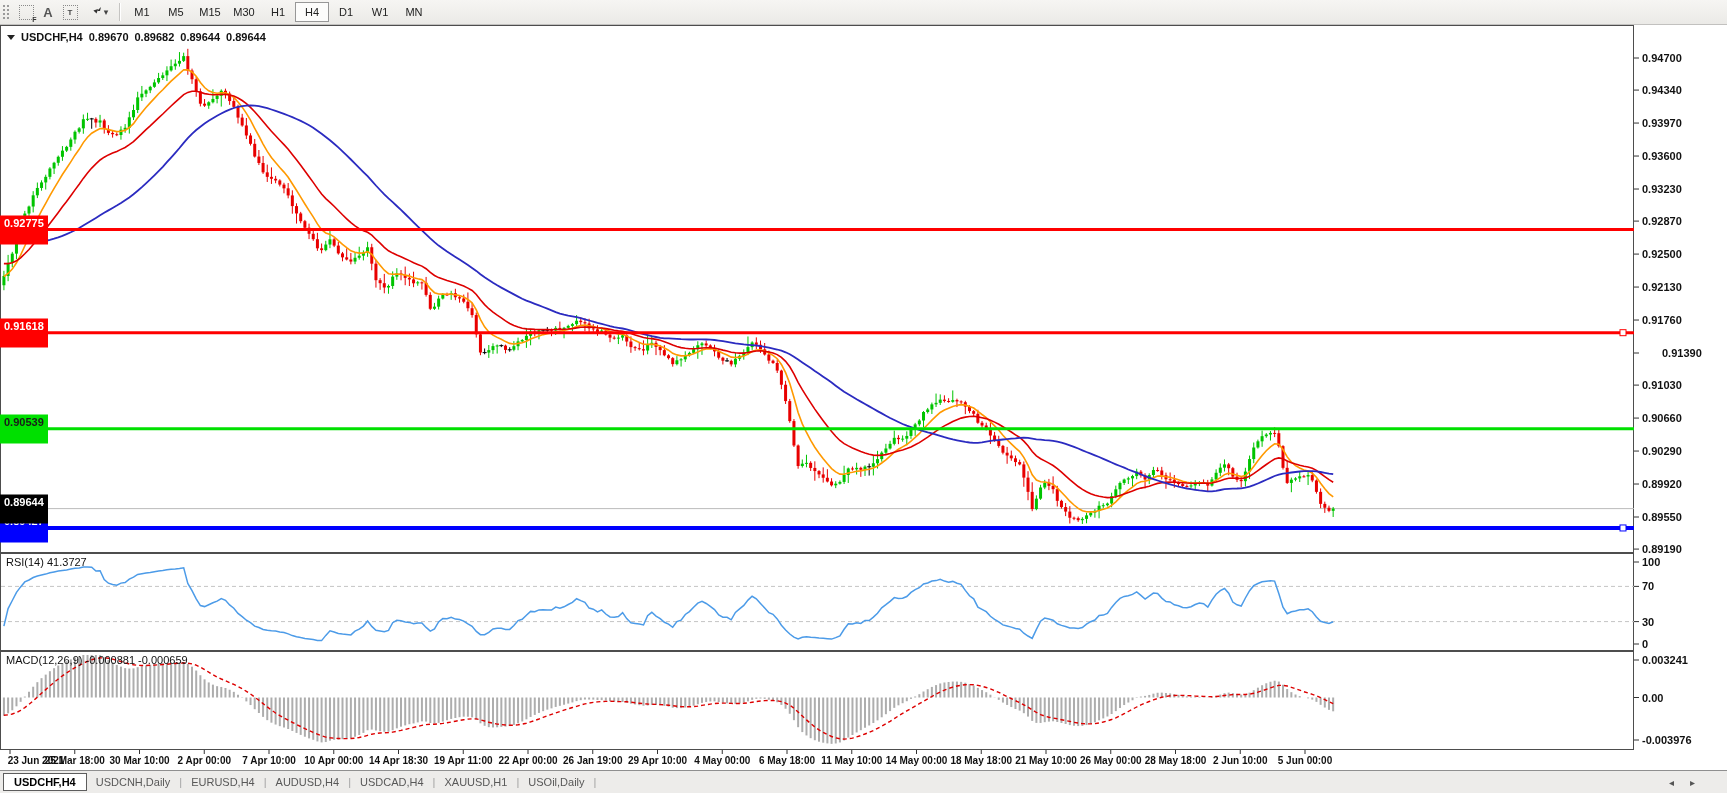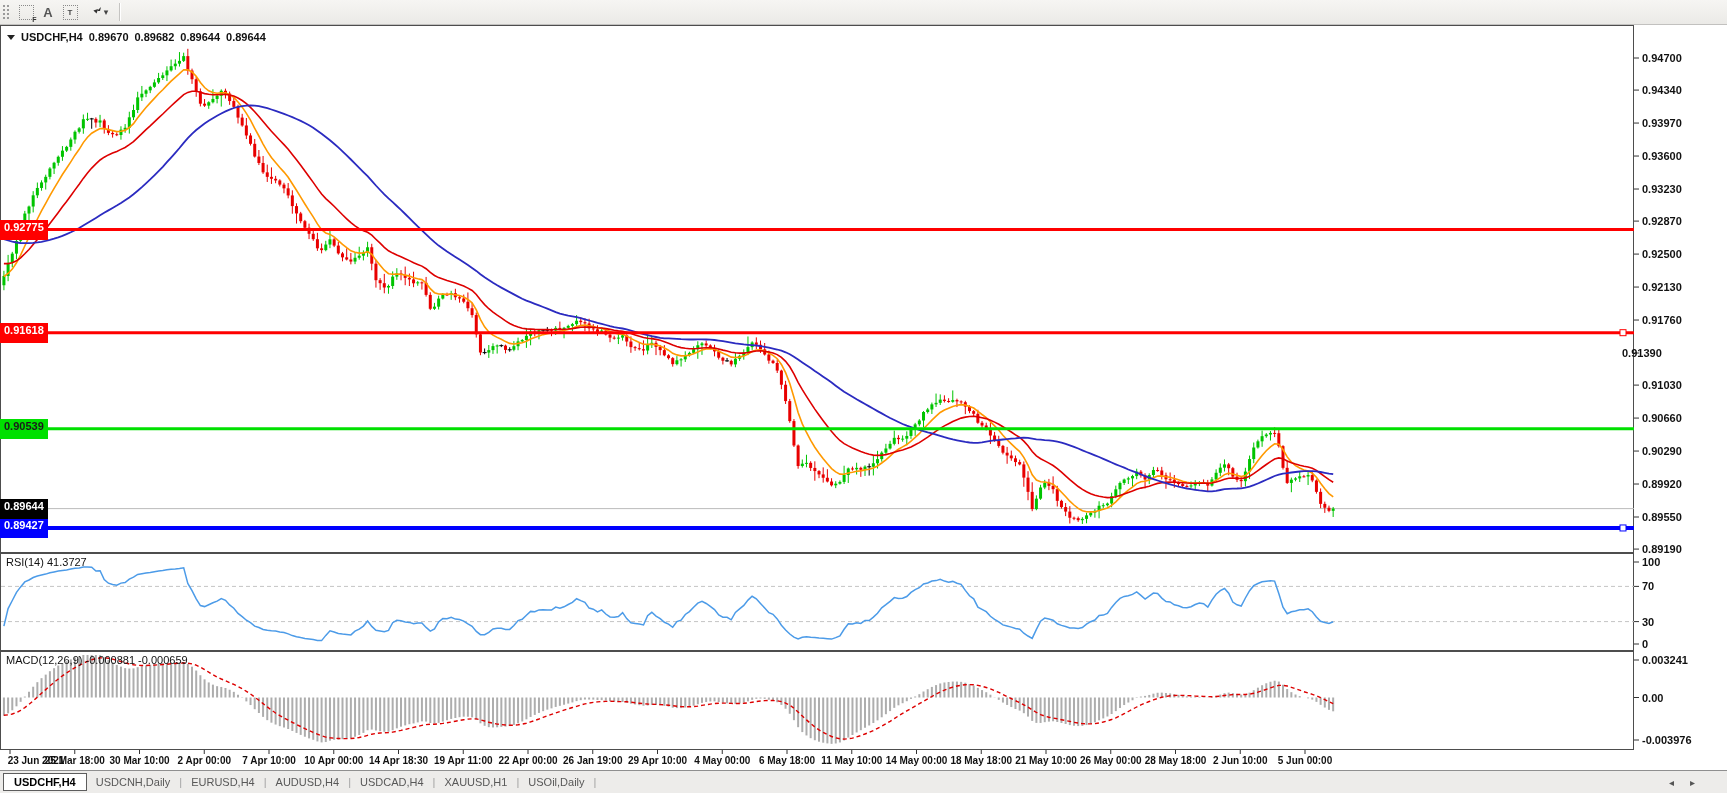--- a/index.html
+++ b/index.html
@@ -37,21 +37,21 @@
   .layer{position:absolute;left:0;top:0;width:1727px;height:793px;z-index:3;pointer-events:none;}
 
   .chart-title{position:absolute;left:7px;top:31px;z-index:4;display:flex;align-items:center;
                gap:6px;font-size:11px;font-weight:700;color:#111;}
   .tri-down{width:0;height:0;border-left:4px solid transparent;border-right:4px solid transparent;
             border-top:5px solid #222;}
   .ind-label{position:absolute;z-index:4;font-size:11px;font-weight:400;color:#111;}
 
   .axis-tick{position:absolute;transform:translateY(-50%);font-size:11px;font-weight:700;color:#111;white-space:nowrap;}
   .price-tag{position:absolute;left:1635px;z-index:5;transform:translateY(-50%);
-             height:20px;line-height:14px;font-size:11px;font-weight:700;
+             height:29px;line-height:14px;font-size:11px;font-weight:700;
              padding:0 4px;white-space:nowrap;}
   .date-label{position:absolute;top:755px;transform:translateX(-50%);
               font-size:10px;font-weight:700;color:#111;white-space:nowrap;z-index:3;}
 
   
   .tabbar{position:absolute;left:0;top:770px;width:1727px;height:23px;
           background:#edecea;border-top:1px solid #8f8f8f;display:flex;align-items:center;
           font-size:11px;z-index:10;box-sizing:border-box;}
   .tab-active{background:#fff;border:1px solid #5d5d5d;font-weight:700;color:#000;
               padding:2px 10px;margin-left:3px;}
@@ -80,20 +80,31 @@
       </div>
     </div>
     <div class="tb-icon" style="width:34px">
       <svg width="15" height="14" viewBox="0 0 15 14">
         <path d="M2 12 L7 7 L5.4 5.4 L10 4 L8.6 8.6 L7 7" fill="#333"></path>
         <path d="M13 2 L9 6 L12 6 Z" fill="#333"></path>
       </svg>
       <span class="caret">▾</span>
     </div>
     <div class="tb-sep"></div>
+    <div id="tf-buttons" style="display:flex;align-items:center;">
+        <div class="tf-btn">M1</div>
+        <div class="tf-btn">M5</div>
+        <div class="tf-btn">M15</div>
+        <div class="tf-btn">M30</div>
+        <div class="tf-btn">H1</div>
+        <div class="tf-btn active">H4</div>
+        <div class="tf-btn">D1</div>
+        <div class="tf-btn">W1</div>
+        <div class="tf-btn">MN</div>
+      </div>
   </div>
 
   <div class="panel" id="main-panel"></div>
   <div class="panel" id="rsi-panel"></div>
   <div class="panel" id="macd-panel"></div>
 
   <svg id="chart-svg" width="1727" height="793">
       <line x1="1" y1="508.623885918003" x2="1634" y2="508.623885918003" stroke="#BBBBBB" stroke-width="1"></line>
       <line x1="3.9200000000001793" y1="270.7879776853513" x2="3.9200000000001793" y2="290.22833712359795" stroke="#00C400" stroke-width="1"></line>
       <rect x="2.4200000000001793" y="275.9488932982142" width="3" height="9.306827388970078" fill="#00C400"></rect>
@@ -1135,21 +1146,21 @@
   <div class="layer" id="label-layer">
       <div class="axis-tick" style="left: 1642px; top: 58px;">0.94700</div>
       <div class="axis-tick" style="left: 1642px; top: 90.0856px;">0.94340</div>
       <div class="axis-tick" style="left: 1642px; top: 123.062px;">0.93970</div>
       <div class="axis-tick" style="left: 1642px; top: 156.039px;">0.93600</div>
       <div class="axis-tick" style="left: 1642px; top: 189.016px;">0.93230</div>
       <div class="axis-tick" style="left: 1642px; top: 221.102px;">0.92870</div>
       <div class="axis-tick" style="left: 1642px; top: 254.078px;">0.92500</div>
       <div class="axis-tick" style="left: 1642px; top: 287.055px;">0.92130</div>
       <div class="axis-tick" style="left: 1642px; top: 320.032px;">0.91760</div>
-      <div class="axis-tick" style="left: 1622px; top: 353.009px;">0.91390</div>
+      <div class="axis-tick" style="left: 1662px; top: 353.009px;">0.91390</div>
       <div class="axis-tick" style="left: 1642px; top: 385.094px;">0.91030</div>
       <div class="axis-tick" style="left: 1642px; top: 418.071px;">0.90660</div>
       <div class="axis-tick" style="left: 1642px; top: 451.048px;">0.90290</div>
       <div class="axis-tick" style="left: 1642px; top: 484.025px;">0.89920</div>
       <div class="axis-tick" style="left: 1642px; top: 517.002px;">0.89550</div>
       <div class="axis-tick" style="left: 1642px; top: 549.087px; text-align: right;">0.89190</div>
       <div class="axis-tick" style="left: 1642px; top: 562px;">100</div>
       <div class="axis-tick" style="left: 1642px; top: 586.4px;">70</div>
       <div class="axis-tick" style="left: 1642px; top: 621.6px;">30</div>
       <div class="axis-tick" style="left: 1642px; top: 644px;">0</div>

